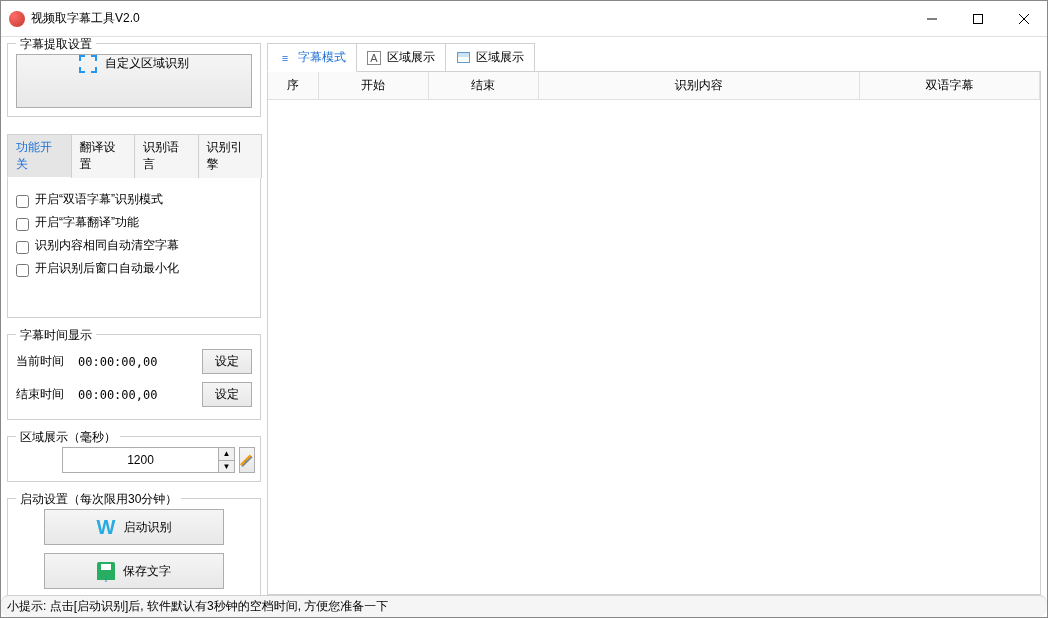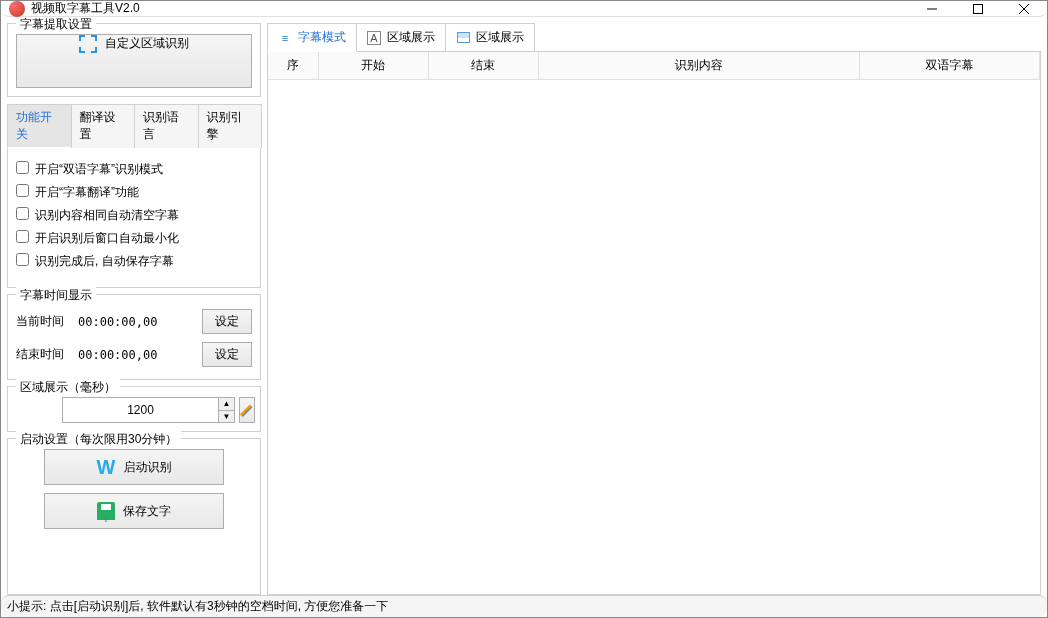--- a/index.html
+++ b/index.html
@@ -1,43 +1,43 @@
 <!DOCTYPE html>
 <html><head>
 <meta charset="utf-8">
 <style>
 * { box-sizing: border-box; margin: 0; padding: 0; font-family: "Microsoft YaHei", "SimSun", sans-serif; font-size: 12px; }
 body { background: #fff; width: 1048px; height: 618px; overflow: hidden; display: flex; flex-direction: column; border: 1px solid #888; }
 
 
-.titlebar { height: 16px; background: #fff; display: flex; align-items: center; padding-left: 8px; border-bottom: 1px solid #e0e0e0; border-radius: 15px; }
+.titlebar { height: 36px; background: #fff; display: flex; align-items: center; padding-left: 8px; border-bottom: 1px solid #e0e0e0; }
 .titlebar .icon { width: 16px; height: 16px; border-radius: 50%; background: radial-gradient(circle at 30% 30%, #ff6b6b, #c0392b); margin-right: 6px; }
 .titlebar .title { flex: 1; }
 .titlebar .win-btn { width: 46px; height: 30px; display: flex; align-items: center; justify-content: center; cursor: pointer; }
 
 
 .content { flex: 1; display: flex; padding: 6px 6px 0 6px; gap: 6px; overflow: hidden; }
 
 
-.left-panel { width: 254px; display: flex; flex-direction: column; gap: 6px; }
+.left-panel { width: 254px; display: flex; flex-direction: column; gap: 16px; }
 
 .groupbox { border: 1px solid #d0d0d0; padding: 10px 8px 8px 8px; position: relative; }
 .groupbox > .legend { position: absolute; top: -8px; left: 8px; background: #fff; padding: 0 4px; }
 
 .btn-large { width: 100%; height: 54px; background: linear-gradient(#f5f5f5,#e8e8e8); border: 1px solid #adadad; display: flex; justify-content: center; gap: 8px; cursor: pointer; }
 
 .crop-icon { width: 18px; height: 18px; border: 2px dashed #2196f3; }
 
 
 .tabstrip { display: flex; border-bottom: 1px solid #d0d0d0; }
 .tabstrip .tab { padding: 4px 8px; border: 1px solid #d0d0d0; border-bottom: none; margin-right: -1px; background: #f5f5f5; cursor: pointer; position: relative; top: 1px; }
 .tabstrip .tab.active { background: #e5e5e5; color: #1e6fd6; border-bottom: 1px solid #fff; }
 .tab-body { border: 1px solid #d0d0d0; border-top: none; padding: 10px 8px; }
 
-.chk-row { display: flex; align-items: flex-start; gap: 6px; padding: 3px 0; }
+.chk-row { display: flex; align-items: flex-end; gap: 6px; padding: 3px 0; }
 .chk-row input { width: 13px; height: 13px; }
 
 .time-row { display: flex; align-items: center; gap: 10px; padding: 4px 0; }
 .time-row .tlabel { width: 52px; }
 .time-row .tval { flex: 1; font-family: monospace; }
 .btn-small { padding: 3px 12px; background: linear-gradient(#f5f5f5,#e8e8e8); border: 1px solid #adadad; cursor: pointer; }
 
 .freq-row { display: flex; align-items: center; gap: 4px; margin-left: 46px; }
 .spinner-wrap { flex: 1; display: flex; border: 1px solid #adadad; height: 26px; }
 .spinner-wrap input { flex: 1; border: none; text-align: center; outline: none; }
@@ -127,24 +127,20 @@
             <input type="checkbox" style="">
             <span>开启“字幕翻译”功能</span>
           </label>
         <label class="chk-row">
             <input type="checkbox" style="">
             <span>识别内容相同自动清空字幕</span>
           </label>
         <label class="chk-row">
             <input type="checkbox" style="">
             <span>开启识别后窗口自动最小化</span>
-          </label>
-        <label class="chk-row">
-            <input type="checkbox" style="">
-            <span>识别完成后, 自动保存字幕</span>
           </label>
       </div>
     </div>
 
     <div class="groupbox">
       <div class="legend">字幕时间显示</div>
       <div class="time-row">
         <span class="tlabel">当前时间</span>
         <span class="tval">00:00:00,00</span>
         <button class="btn-small">设定</button>

